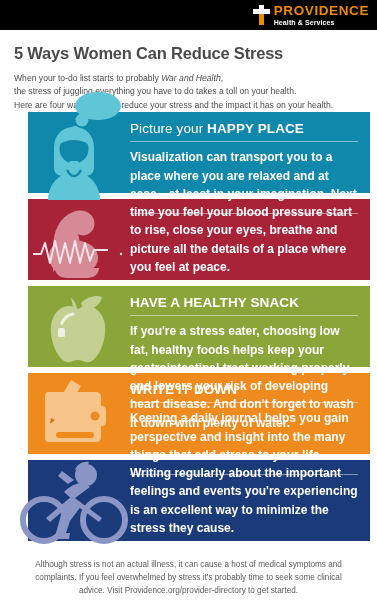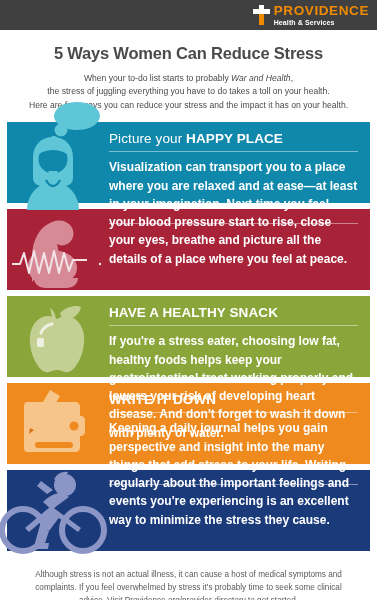--- a/index.html
+++ b/index.html
@@ -11,21 +11,21 @@
     height: 600px;
     background: #ffffff;
     font-family: "Liberation Sans", sans-serif;
     overflow: hidden;
     position: relative;
   }
 
   
   .topbar {
     height: 30px;
-    background: #404040;
+    background: #000000;
     position: relative;
     display: flex;
     align-items: center;
     justify-content: flex-end;
     padding-right: 8px;
     box-sizing: border-box;
   }
   .logo {
     display: flex;
     align-items: center;
@@ -75,41 +75,42 @@
     font-size: 7px;
     font-weight: bold;
     color: #ffffff;
     display: block;
     margin-top: 2px;
     letter-spacing: 0.1px;
   }
 
   
   .intro {
-    padding: 14px 14px 10px 14px;
-    text-align: center;
+    padding: 14px 14px 0 14px;
+    text-align: left;
   }
   .intro h1 {
     margin: 0 0 9px 0;
     font-size: 16.5px;
     font-weight: bold;
     color: #4a4a4a;
     letter-spacing: -0.2px;
   }
   .intro p {
     margin: 0;
     font-size: 8.6px;
     line-height: 1.55;
     color: #4a4a4a;
   }
   .intro p .it { font-style: italic; }
 
   
   .cards {
     padding: 0 7px;
+    margin-left: 21px;
   }
   .card {
     position: relative;
     display: flex;
     align-items: stretch;
     margin-bottom: 6px;
     height: 81px;
     overflow: visible;
   }
   .card-bg {

